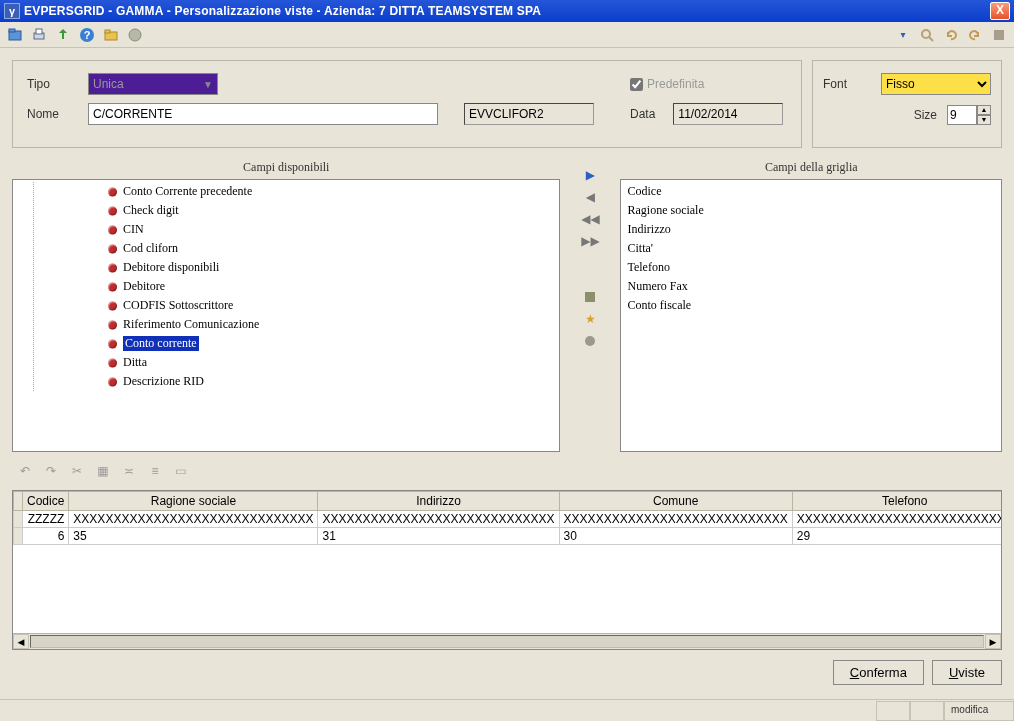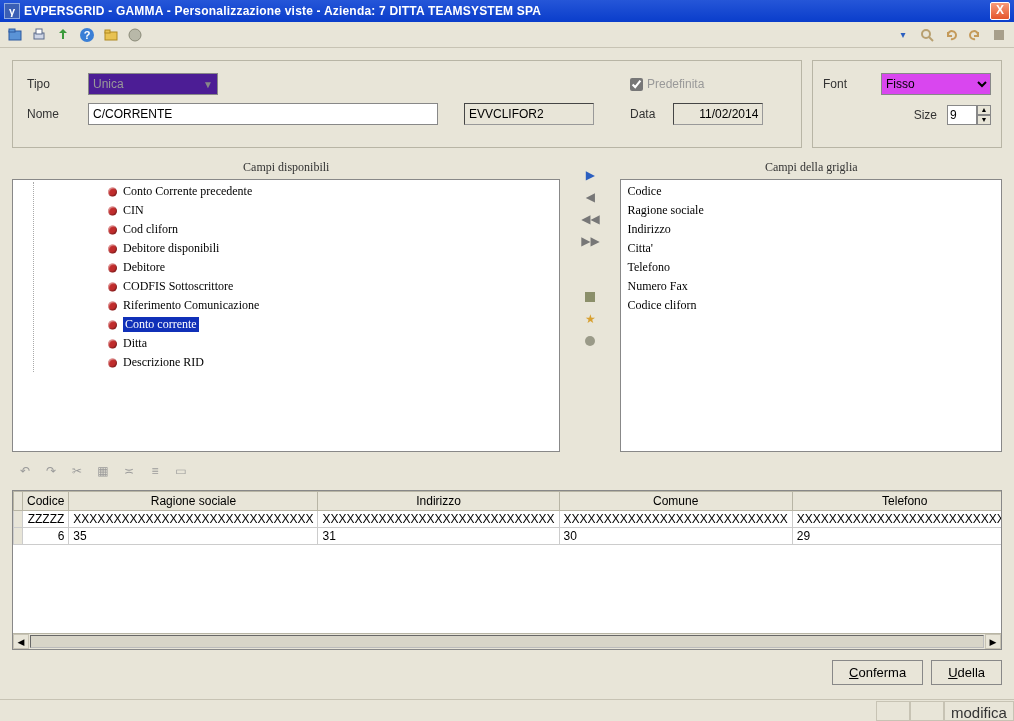--- a/index.html
+++ b/index.html
@@ -150,31 +150,31 @@
   border:1px solid #888; background:#E8E5D8; padding:4px 16px; font-size:13px;
 }
 .btn u { text-decoration: underline; }
 
 .statusbar {
   height:22px;
   border-top:1px solid #c7c3b4;
   display:flex; justify-content:flex-end;
 }
 .status-cell {
-  border:1px solid #c7c3b4; min-width:34px; height:20px; margin:1px 0 0 0; padding:2px 6px; font-size:15px; color:#333;
+  border:1px solid #c7c3b4; min-width:34px; height:20px; margin:1px 0 0 0; padding:2px 6px; font-size:10px; color:#333;
 }
 
 .font-panel .frow { display:flex; align-items:center; gap:8px; margin-bottom:10px; justify-content:space-between; }
 .spinner { display:flex; }
 .spinner input { width:30px; height:20px; border:1px solid #888; font-size:12px; padding:0 2px; }
 .spinner .spins { display:flex; flex-direction:column; }
 .spinner .spins button { width:14px; height:10px; font-size:7px; line-height:6px; border:1px solid #888; background:#E8E5D8; padding:0; }
 
 .dd-wrap { position:relative; display:flex; }
-.dd-wrap select { height:22px; border:1px solid #888; background:#d946ef; font-size:12px; width:100%; }
+.dd-wrap select { height:22px; border:1px solid #888; background:#fde047; font-size:12px; width:100%; }
 
 
 .listbox::-webkit-scrollbar { width:16px; }
 .listbox::-webkit-scrollbar-track { background:#E8E5D8; border-left:1px solid #c7c3b4; }
 .listbox::-webkit-scrollbar-thumb { background:#CFCBBA; border:1px solid #aba894; }
 .listbox::-webkit-scrollbar-button { background:#E8E5D8; height:16px; border:1px solid #c7c3b4; }
 .tree-lines {
   position:absolute; left:20px; top:0; bottom:0; width:60px;
   border-left:1px dotted #aaa;
 }
@@ -269,21 +269,21 @@
           <span>Predefinita</span>
         </div>
 
         <label class="fld">Nome</label>
         <input class="textbox" style="width: 350px;" value="C/CORRENTE">
         <div class="inset-box" style="width:130px">
             <span>EVVCLIFOR2</span>
           </div>
         <div style="display:flex;gap:18px;align-items:center">
           <label class="fld">Data</label>
-          <div class="inset-box" style="width:90px;justify-content:flex-end">
+          <div class="inset-box" style="width:110px;justify-content:flex-start">
               <span>11/02/2014</span>
             </div>
         </div>
       </div>
     </div>
 
     <div class="panel font-panel">
       <div class="frow">
         <label class="fld">Font</label>
         <div class="dd-wrap" style="width:110px">
@@ -305,20 +305,23 @@
 
   <div class="row2">
     <div class="listbox-col" style="flex:1.15">
       <div class="col-title">Campi disponibili</div>
       <div class="panel listbox" id="avail-list">
         <div class="tree-wrap">
           <div class="tree-lines"></div>
 
         <div class="tree-item">
               <span>Conto Corrente precedente</span>
+            </div>
+            <div class="tree-item">
+              <span>Check digit</span>
             </div>
             <div class="tree-item">
               <span>CIN</span>
             </div>
             <div class="tree-item">
               <span>Cod cliforn</span>
             </div>
             <div class="tree-item">
               <span>Debitore disponibili</span>
             </div>
@@ -365,21 +368,21 @@
 
     <div class="listbox-col" style="flex:0.8">
       <div class="col-title">Campi della griglia</div>
       <div class="panel listbox" id="grid-list">
           <div class="simple-list-item">Codice</div>
           <div class="simple-list-item">Ragione sociale</div>
           <div class="simple-list-item">Indirizzo</div>
           <div class="simple-list-item">Citta'</div>
           <div class="simple-list-item">Telefono</div>
           <div class="simple-list-item">Numero  Fax</div>
-          <div class="simple-list-item">Codice cliforn</div>
+          <div class="simple-list-item">Conto fiscale</div>
         </div>
     </div>
   </div>
 
   <div class="edit-toolbar">
     <span class="eb">↶</span>
     <span class="eb">↷</span>
     <span class="eb">✂</span>
     <span class="eb">▦</span>
     <span class="eb">≍</span>
@@ -422,21 +425,21 @@
     </div>
     <div class="gp-hscroll">
       <div style="width:16px;border:1px solid #c7c3b4;display:flex;align-items:center;justify-content:center;font-size:9px">◀</div>
       <div class="track"></div>
       <div style="width:16px;border:1px solid #c7c3b4;display:flex;align-items:center;justify-content:center;font-size:9px">▶</div>
     </div>
   </div>
 
   <div class="footer-buttons">
     <button class="btn"><u>C</u><span id="btn-conf-rest">onferma</span></button>
-    <button class="btn"><u>U</u><span id="btn-usc-rest">della</span></button>
+    <button class="btn"><u>U</u><span id="btn-usc-rest">viste</span></button>
   </div>
 
 </div>
 
 <div class="statusbar">
   <div class="status-cell"></div>
   <div class="status-cell"></div>
   <div class="status-cell" style="min-width:70px">modifica</div>
 </div>
 

